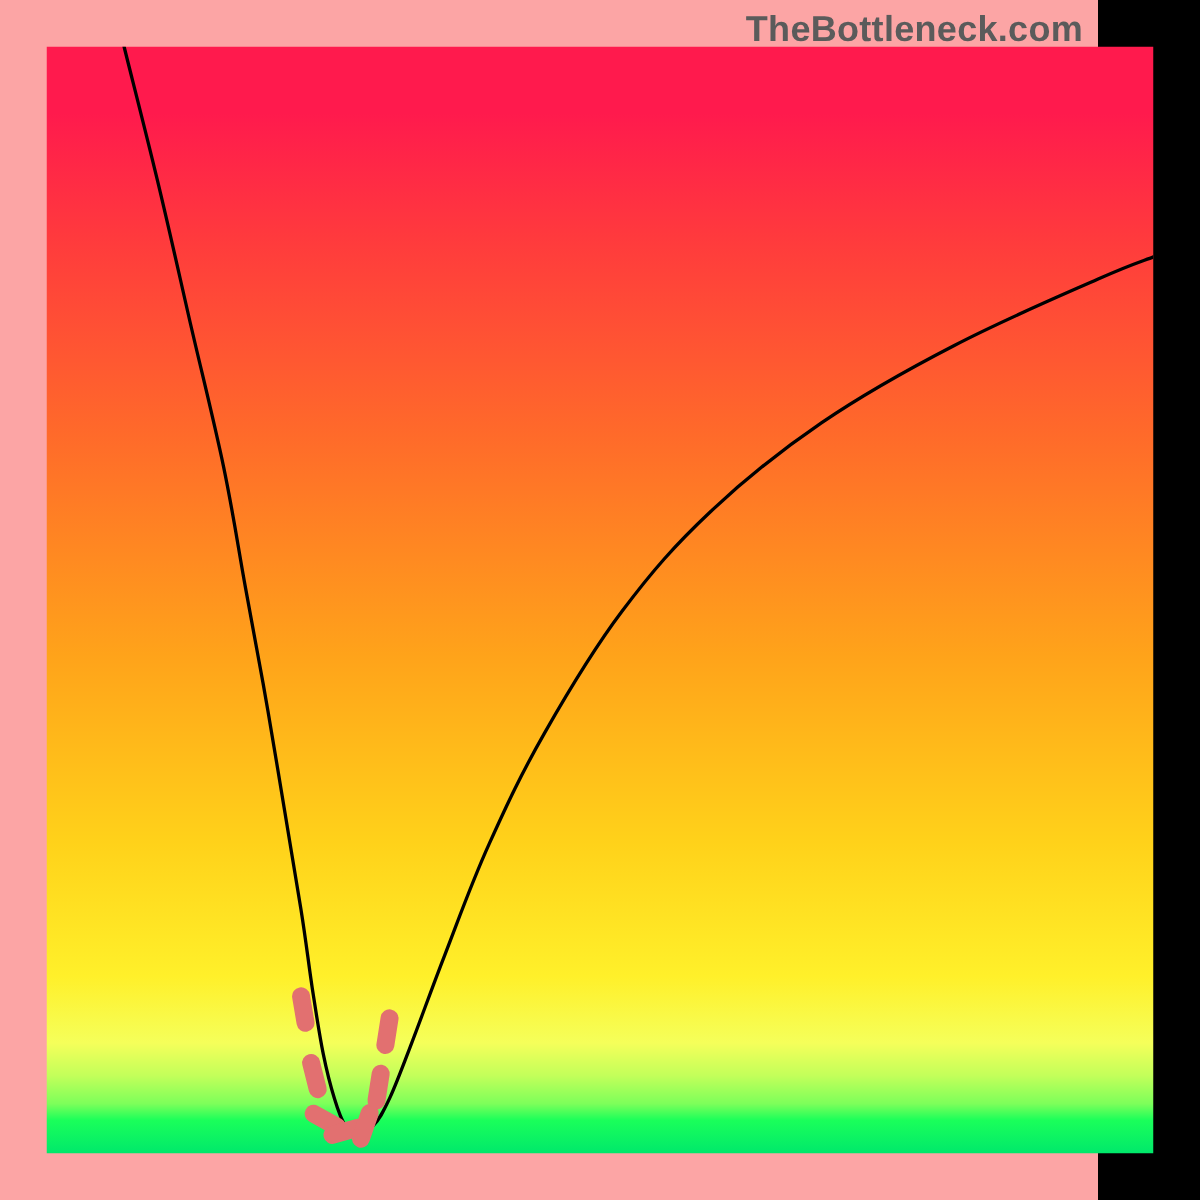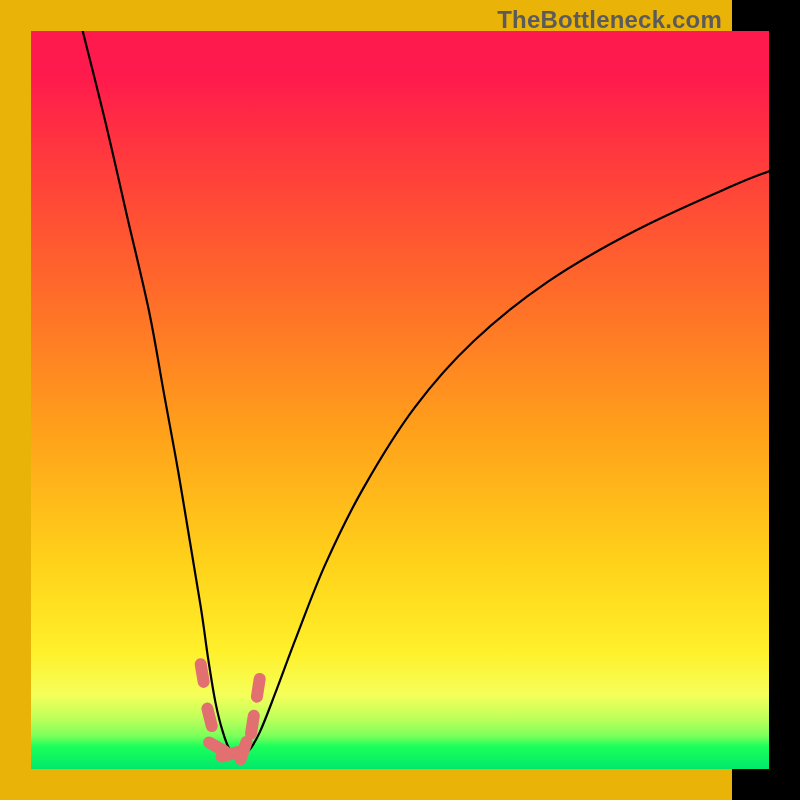--- a/index.html
+++ b/index.html
@@ -8,21 +8,21 @@
     width: 800px;
     height: 800px;
     background: #000;
     overflow: hidden;
     font-family: Arial, Helvetica, sans-serif;
   }
   .outer {
     position: relative;
     width: 732px;
     height: 800px;
-    background: #eab308;
+    background: #fca5a5;
   }
   .watermark {
     position: absolute;
     top: 6px;
     right: 10px;
     font-size: 24px;
     font-weight: 600;
     color: #5b5b5b;
     letter-spacing: 0.2px;
     z-index: 10;

